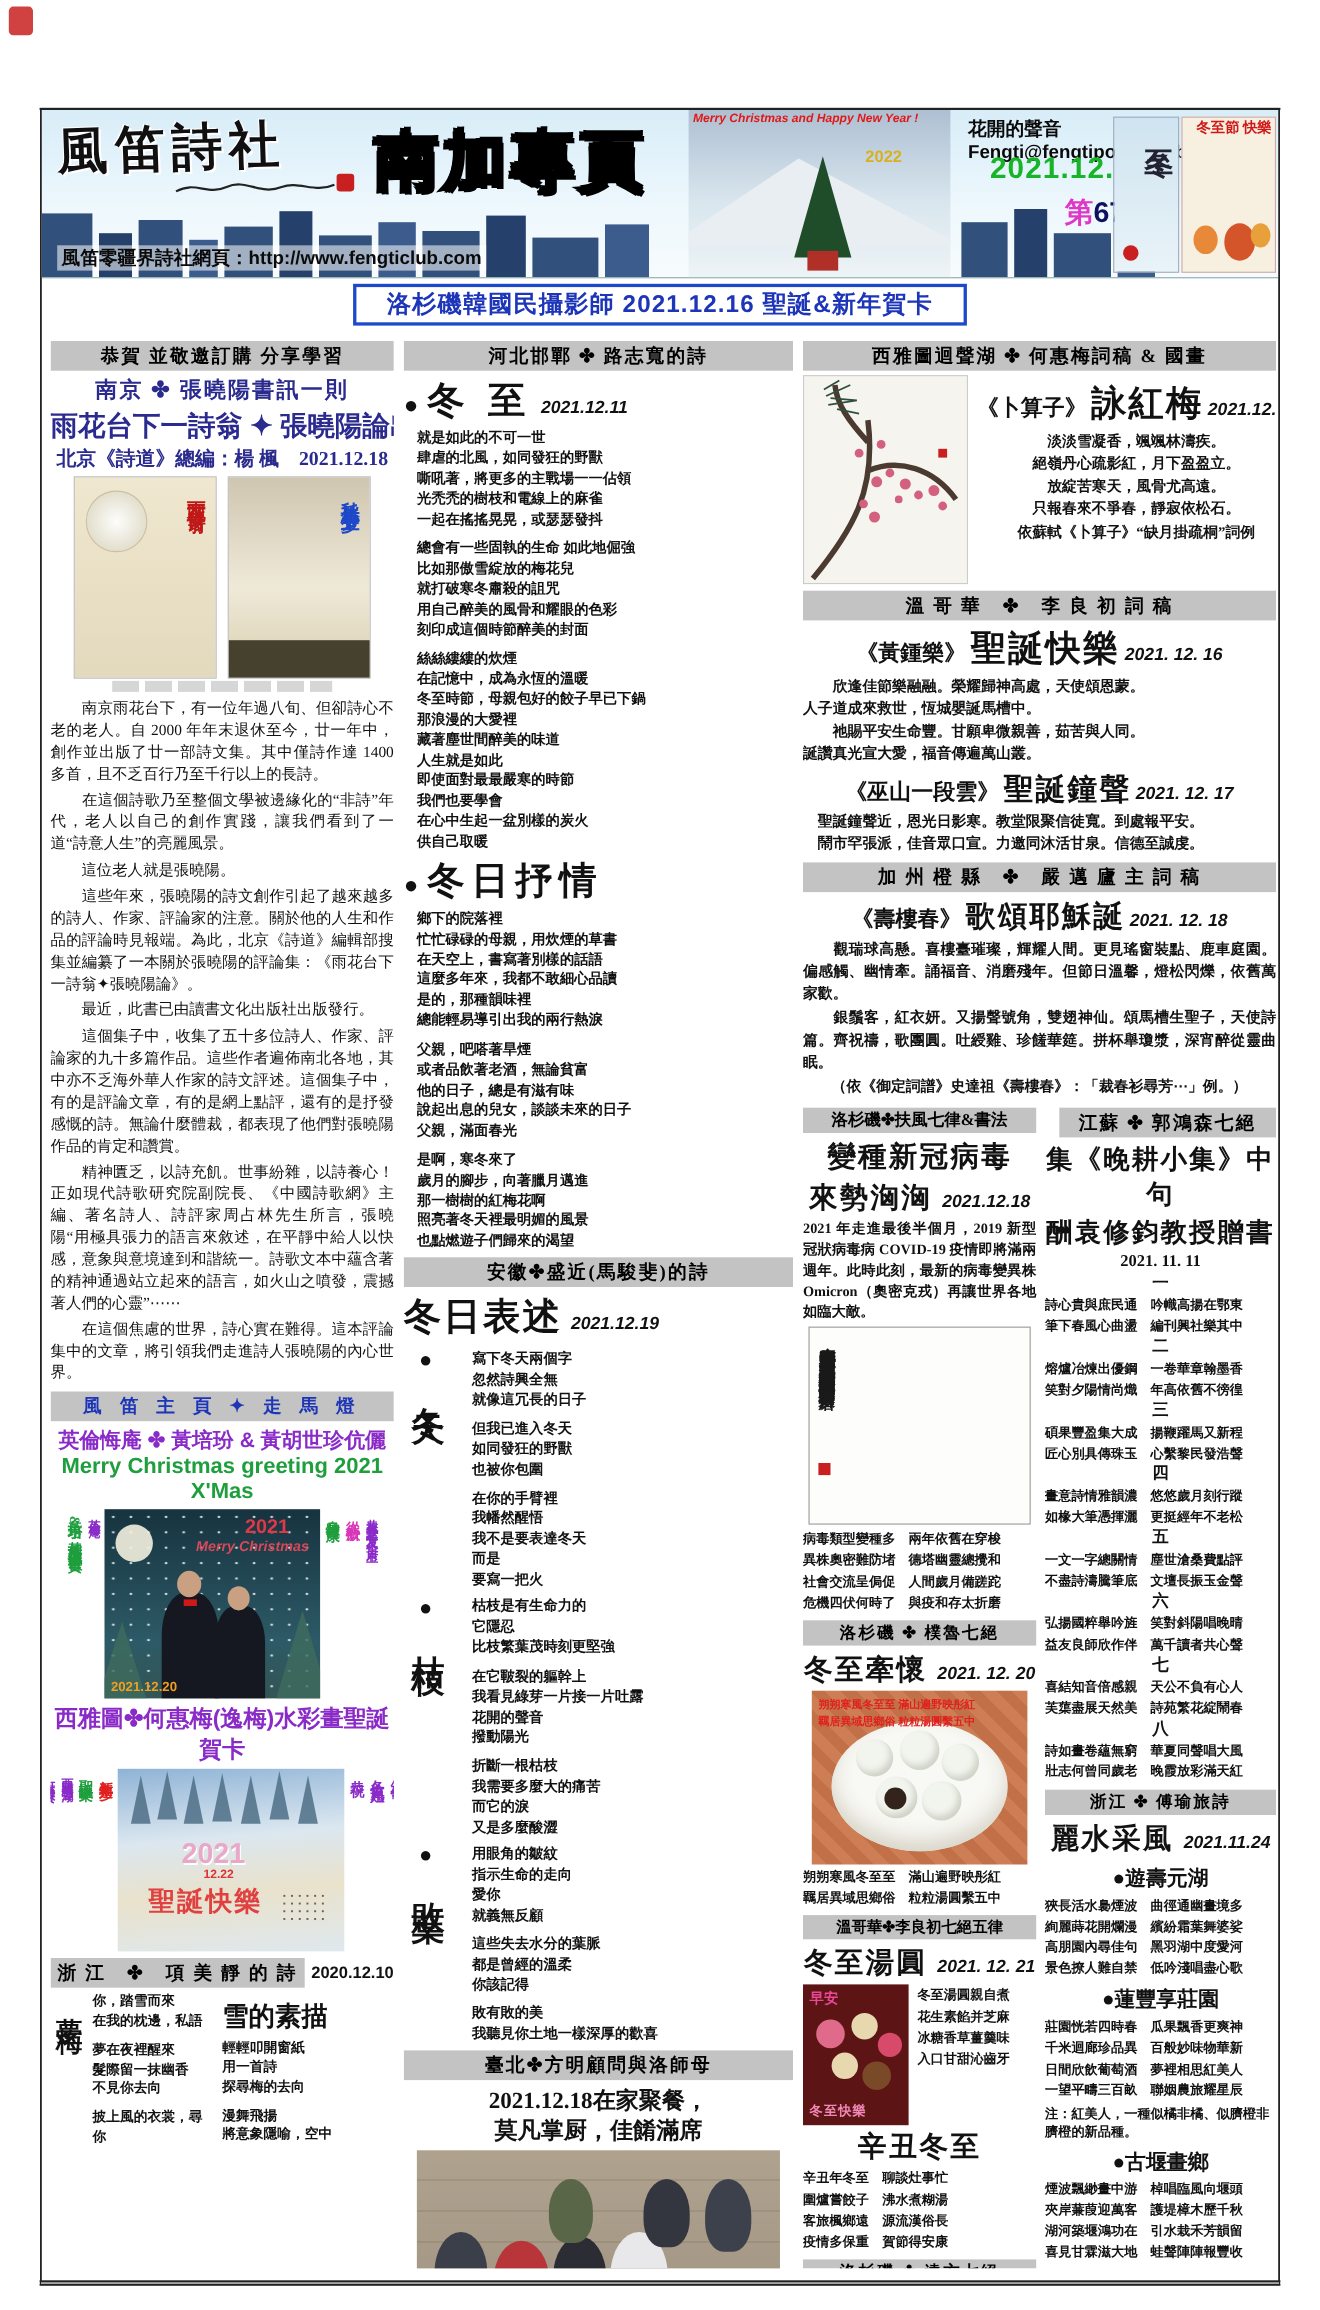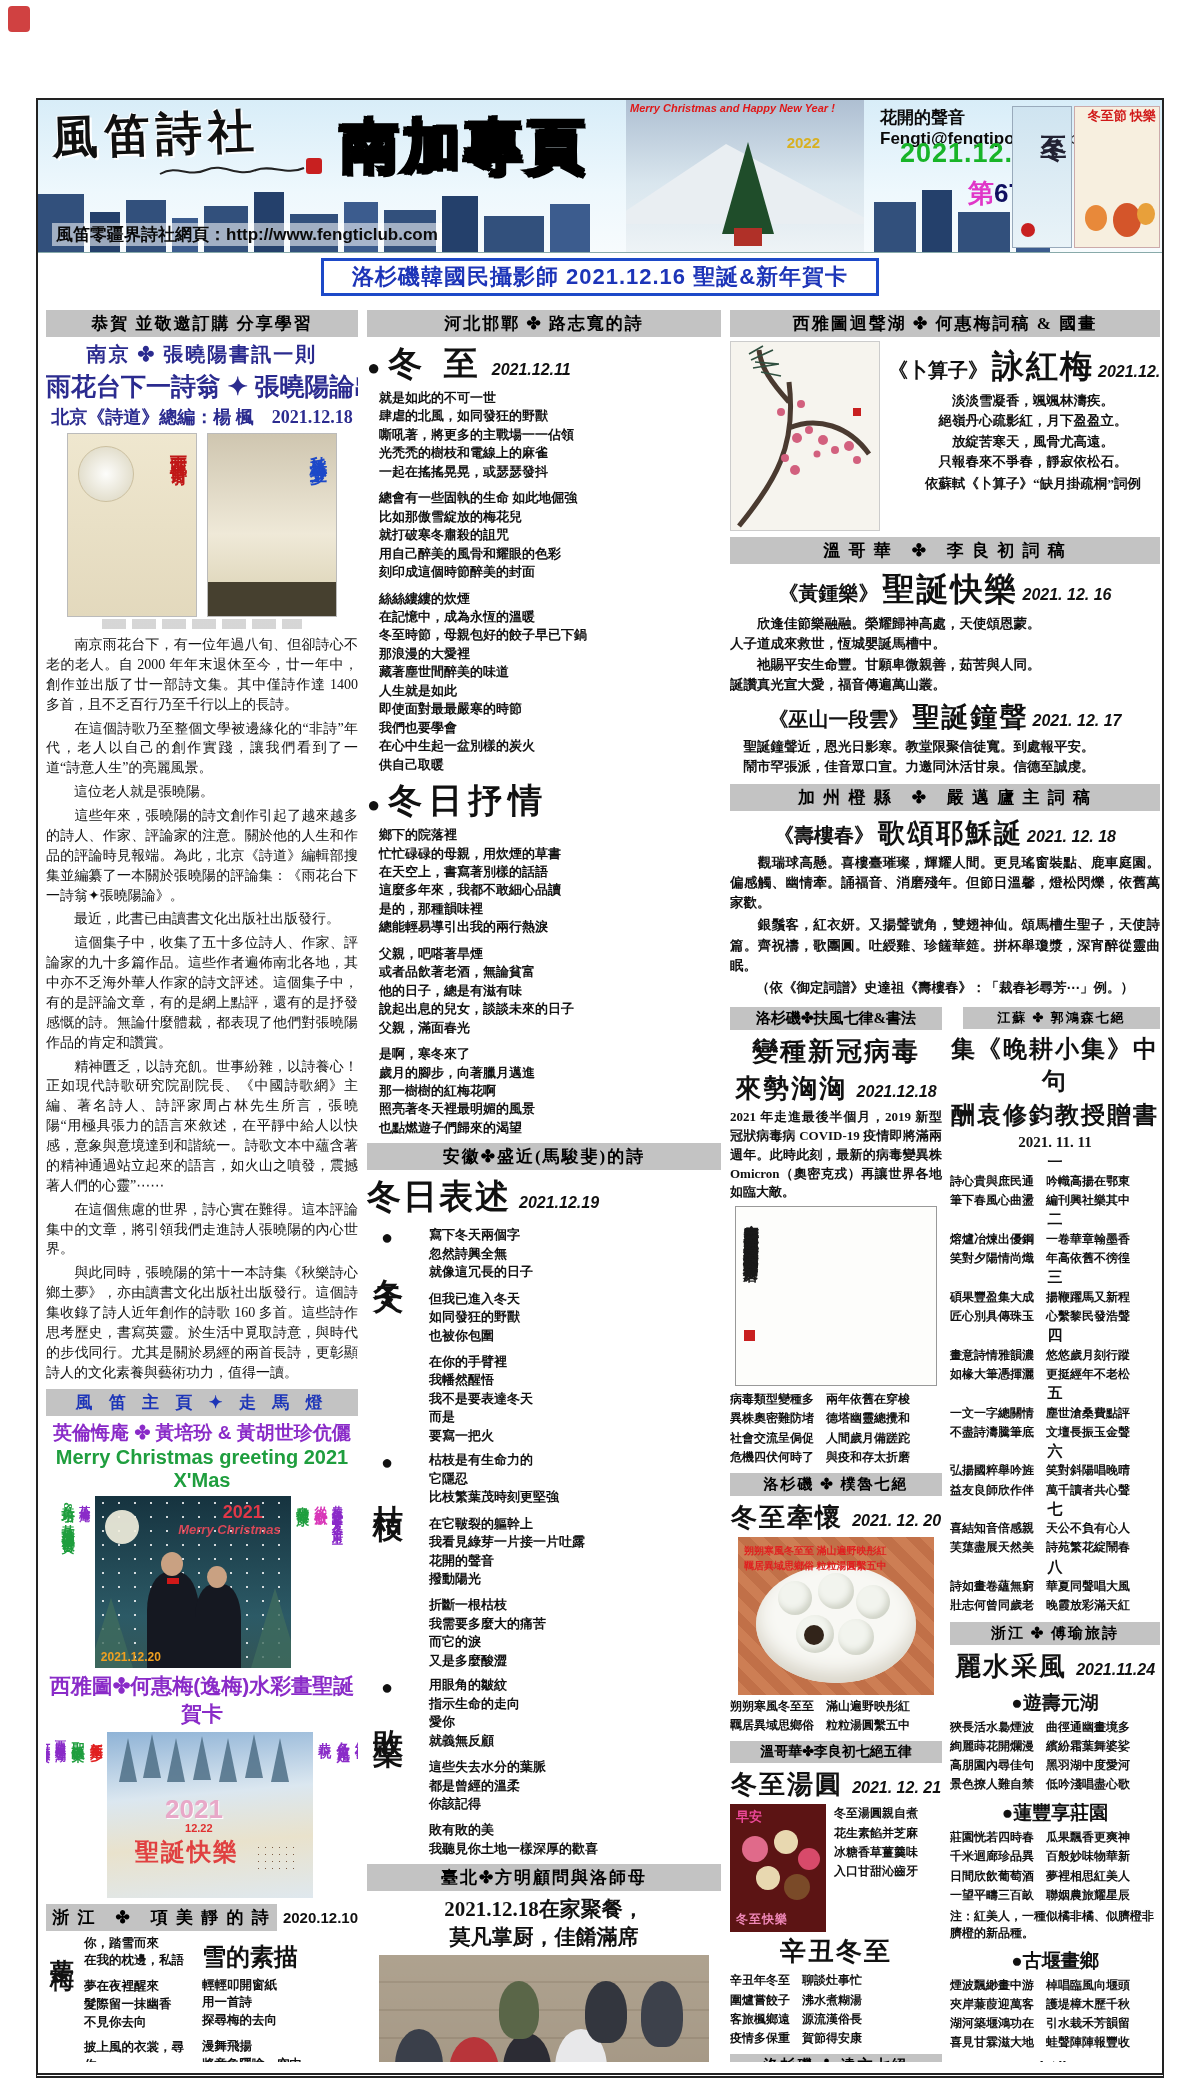--- a/index.html
+++ b/index.html
@@ -226,21 +226,20 @@
       <div class="bookcapline"></div>
       <div class="article">
         <p>　　南京雨花台下，有一位年過八旬、但卻詩心不老的老人。自 2000 年年末退休至今，廿一年中，創作並出版了廿一部詩文集。其中僅詩作達 1400 多首，且不乏百行乃至千行以上的長詩。</p>
         <p>　　在這個詩歌乃至整個文學被邊緣化的“非詩”年代，老人以自己的創作實踐，讓我們看到了一道“詩意人生”的亮麗風景。</p>
         <p>　　這位老人就是張曉陽。</p>
         <p>　　這些年來，張曉陽的詩文創作引起了越來越多的詩人、作家、評論家的注意。關於他的人生和作品的評論時見報端。為此，北京《詩道》編輯部搜集並編纂了一本關於張曉陽的評論集：《雨花台下一詩翁✦張曉陽論》。</p>
         <p>　　最近，此書已由讀書文化出版社出版發行。</p>
         <p>　　這個集子中，收集了五十多位詩人、作家、評論家的九十多篇作品。這些作者遍佈南北各地，其中亦不乏海外華人作家的詩文評述。這個集子中，有的是評論文章，有的是網上點評，還有的是抒發感慨的詩。無論什麼體裁，都表現了他們對張曉陽作品的肯定和讚賞。</p>
         <p>　　精神匱乏，以詩充飢。世事紛雜，以詩養心！正如現代詩歌研究院副院長、《中國詩歌網》主編、著名詩人、詩評家周占林先生所言，張曉陽“用極具張力的語言來敘述，在平靜中給人以快感，意象與意境達到和諧統一。詩歌文本中蘊含著的精神通過站立起來的語言，如火山之噴發，震撼著人們的心靈”⋯⋯</p>
         <p>　　在這個焦慮的世界，詩心實在難得。這本評論集中的文章，將引領我們走進詩人張曉陽的內心世界。</p>
-        <p>　　與此同時，張曉陽的第十一本詩集《秋樂詩心鄉土夢》，亦由讀書文化出版社出版發行。這個詩集收錄了詩人近年創作的詩歌 160 多首。這些詩作思考歷史，書寫英靈。於生活中覓取詩意，與時代的步伐同行。尤其是關於易經的兩首長詩，更彰顯詩人的文化素養與藝術功力，值得一讀。</p>
       </div>
       <div class="bar blue">風 笛 主 頁 ✦ 走 馬 燈</div>
       <div class="uk-title">英倫悔庵 ✤ 黃培玢 &amp; 黃胡世珍伉儷</div>
       <div class="uk-sub">Merry Christmas greeting  2021 X'Mas</div>
       <div class="photo-row">
         <div class="vcap green">黃培玢&amp;黃胡世珍伉儷全敬賀</div>
         <div class="vcap purple sm">英倫梅庵</div>
         <div class="couple">
           <div class="snow"></div>
           <div class="moon"></div>
@@ -578,21 +577,21 @@
               <div class="pline">辛丑年冬至　聊談灶事忙</div>
               <div class="pline">圍爐嘗餃子　沸水煮糊湯</div>
               <div class="pline">客旅楓鄉遠　源流漢俗長</div>
               <div class="pline">疫情多保重　賀節得安康</div>
             </div>
           <div class="bar" style="font-size:15px;">洛杉磯 ✤ 遠方七絕</div>
 
         </div>
 
         <div class="subR">
-          <div class="bar" style="font-size:13px;margin-left:13px;">江蘇 ✤ 郭鴻森七絕</div>
+          <div class="bar" style="font-size:17px;margin-left:13px;">江蘇 ✤ 郭鴻森七絕</div>
           <div class="t-big" style="font-size:24px;">集《晚耕小集》中句</div>
           <div class="t-big" style="font-size:24px;">酬袁修鈞教授贈書</div>
           <div class="gnum mdate" style="text-align:center;">2021. 11. 11</div>
           <div class="gnum">一</div>
             <div class="cpl">
               <div class="pline">詩心貴與庶民通　吟幟高揚在鄂東</div>
               <div class="pline">筆下春風心曲盪　編刊興社樂其中</div>
             </div>
           <div class="gnum">二</div>
             <div class="cpl">

